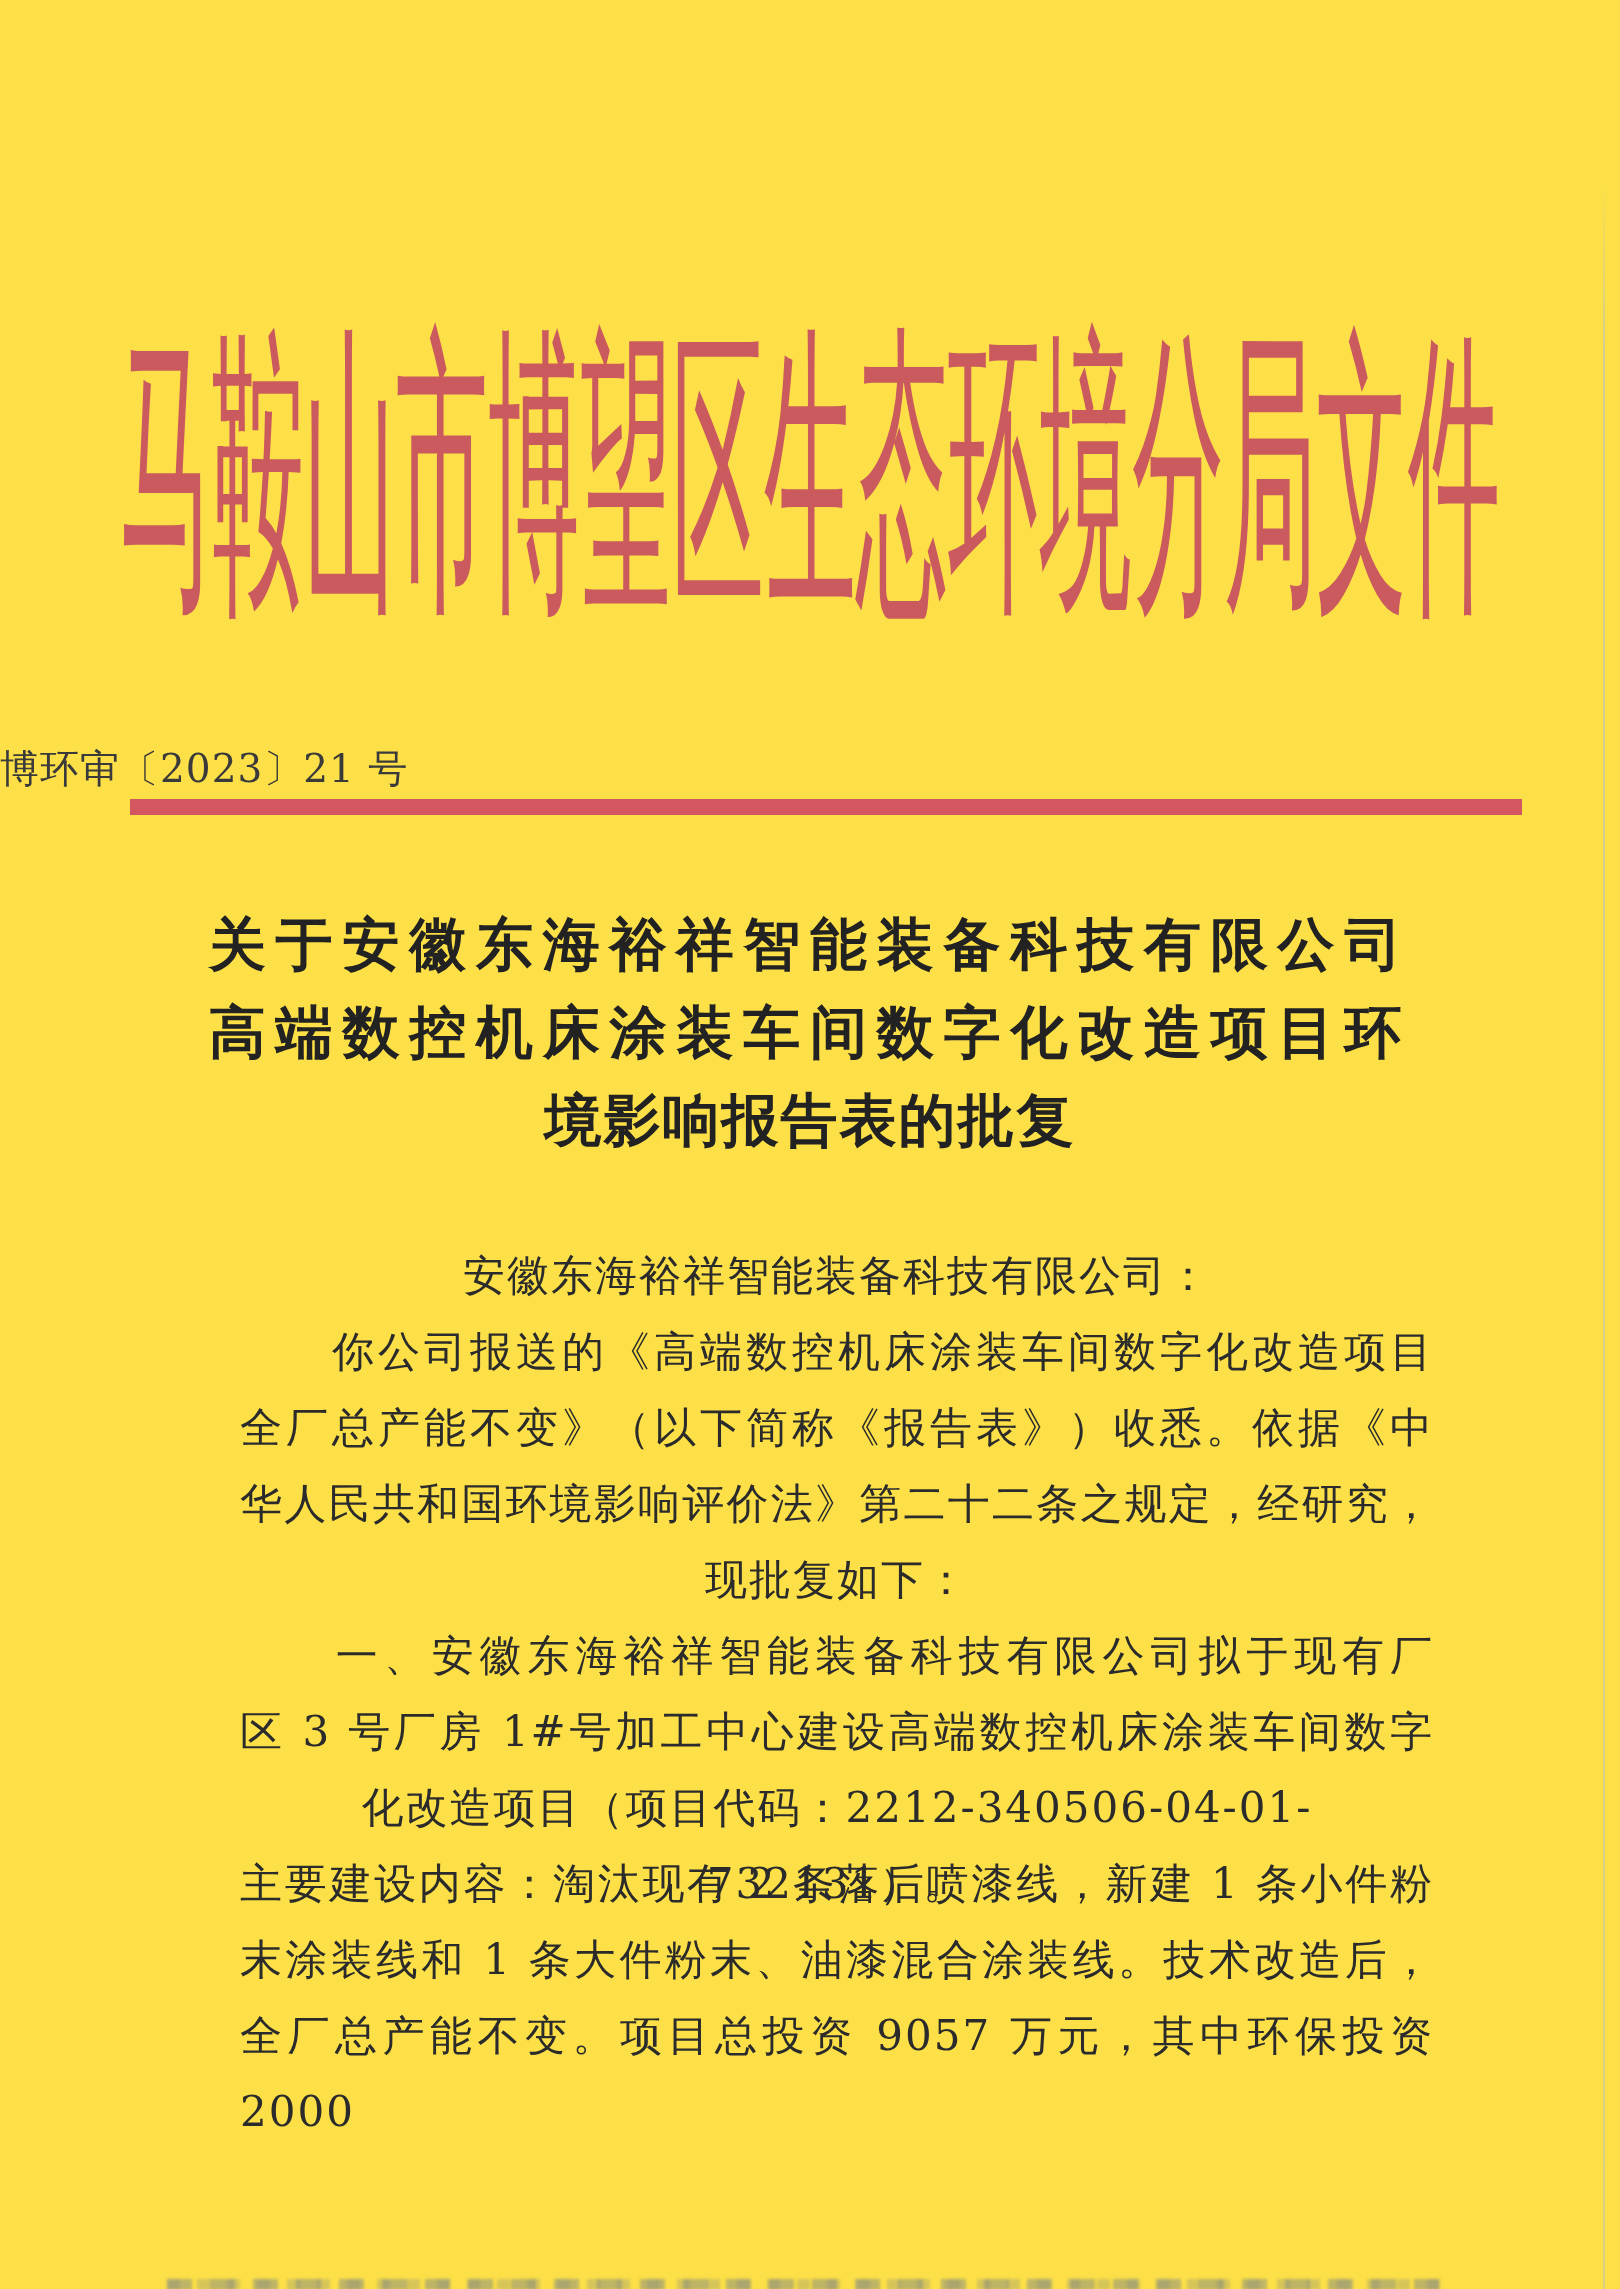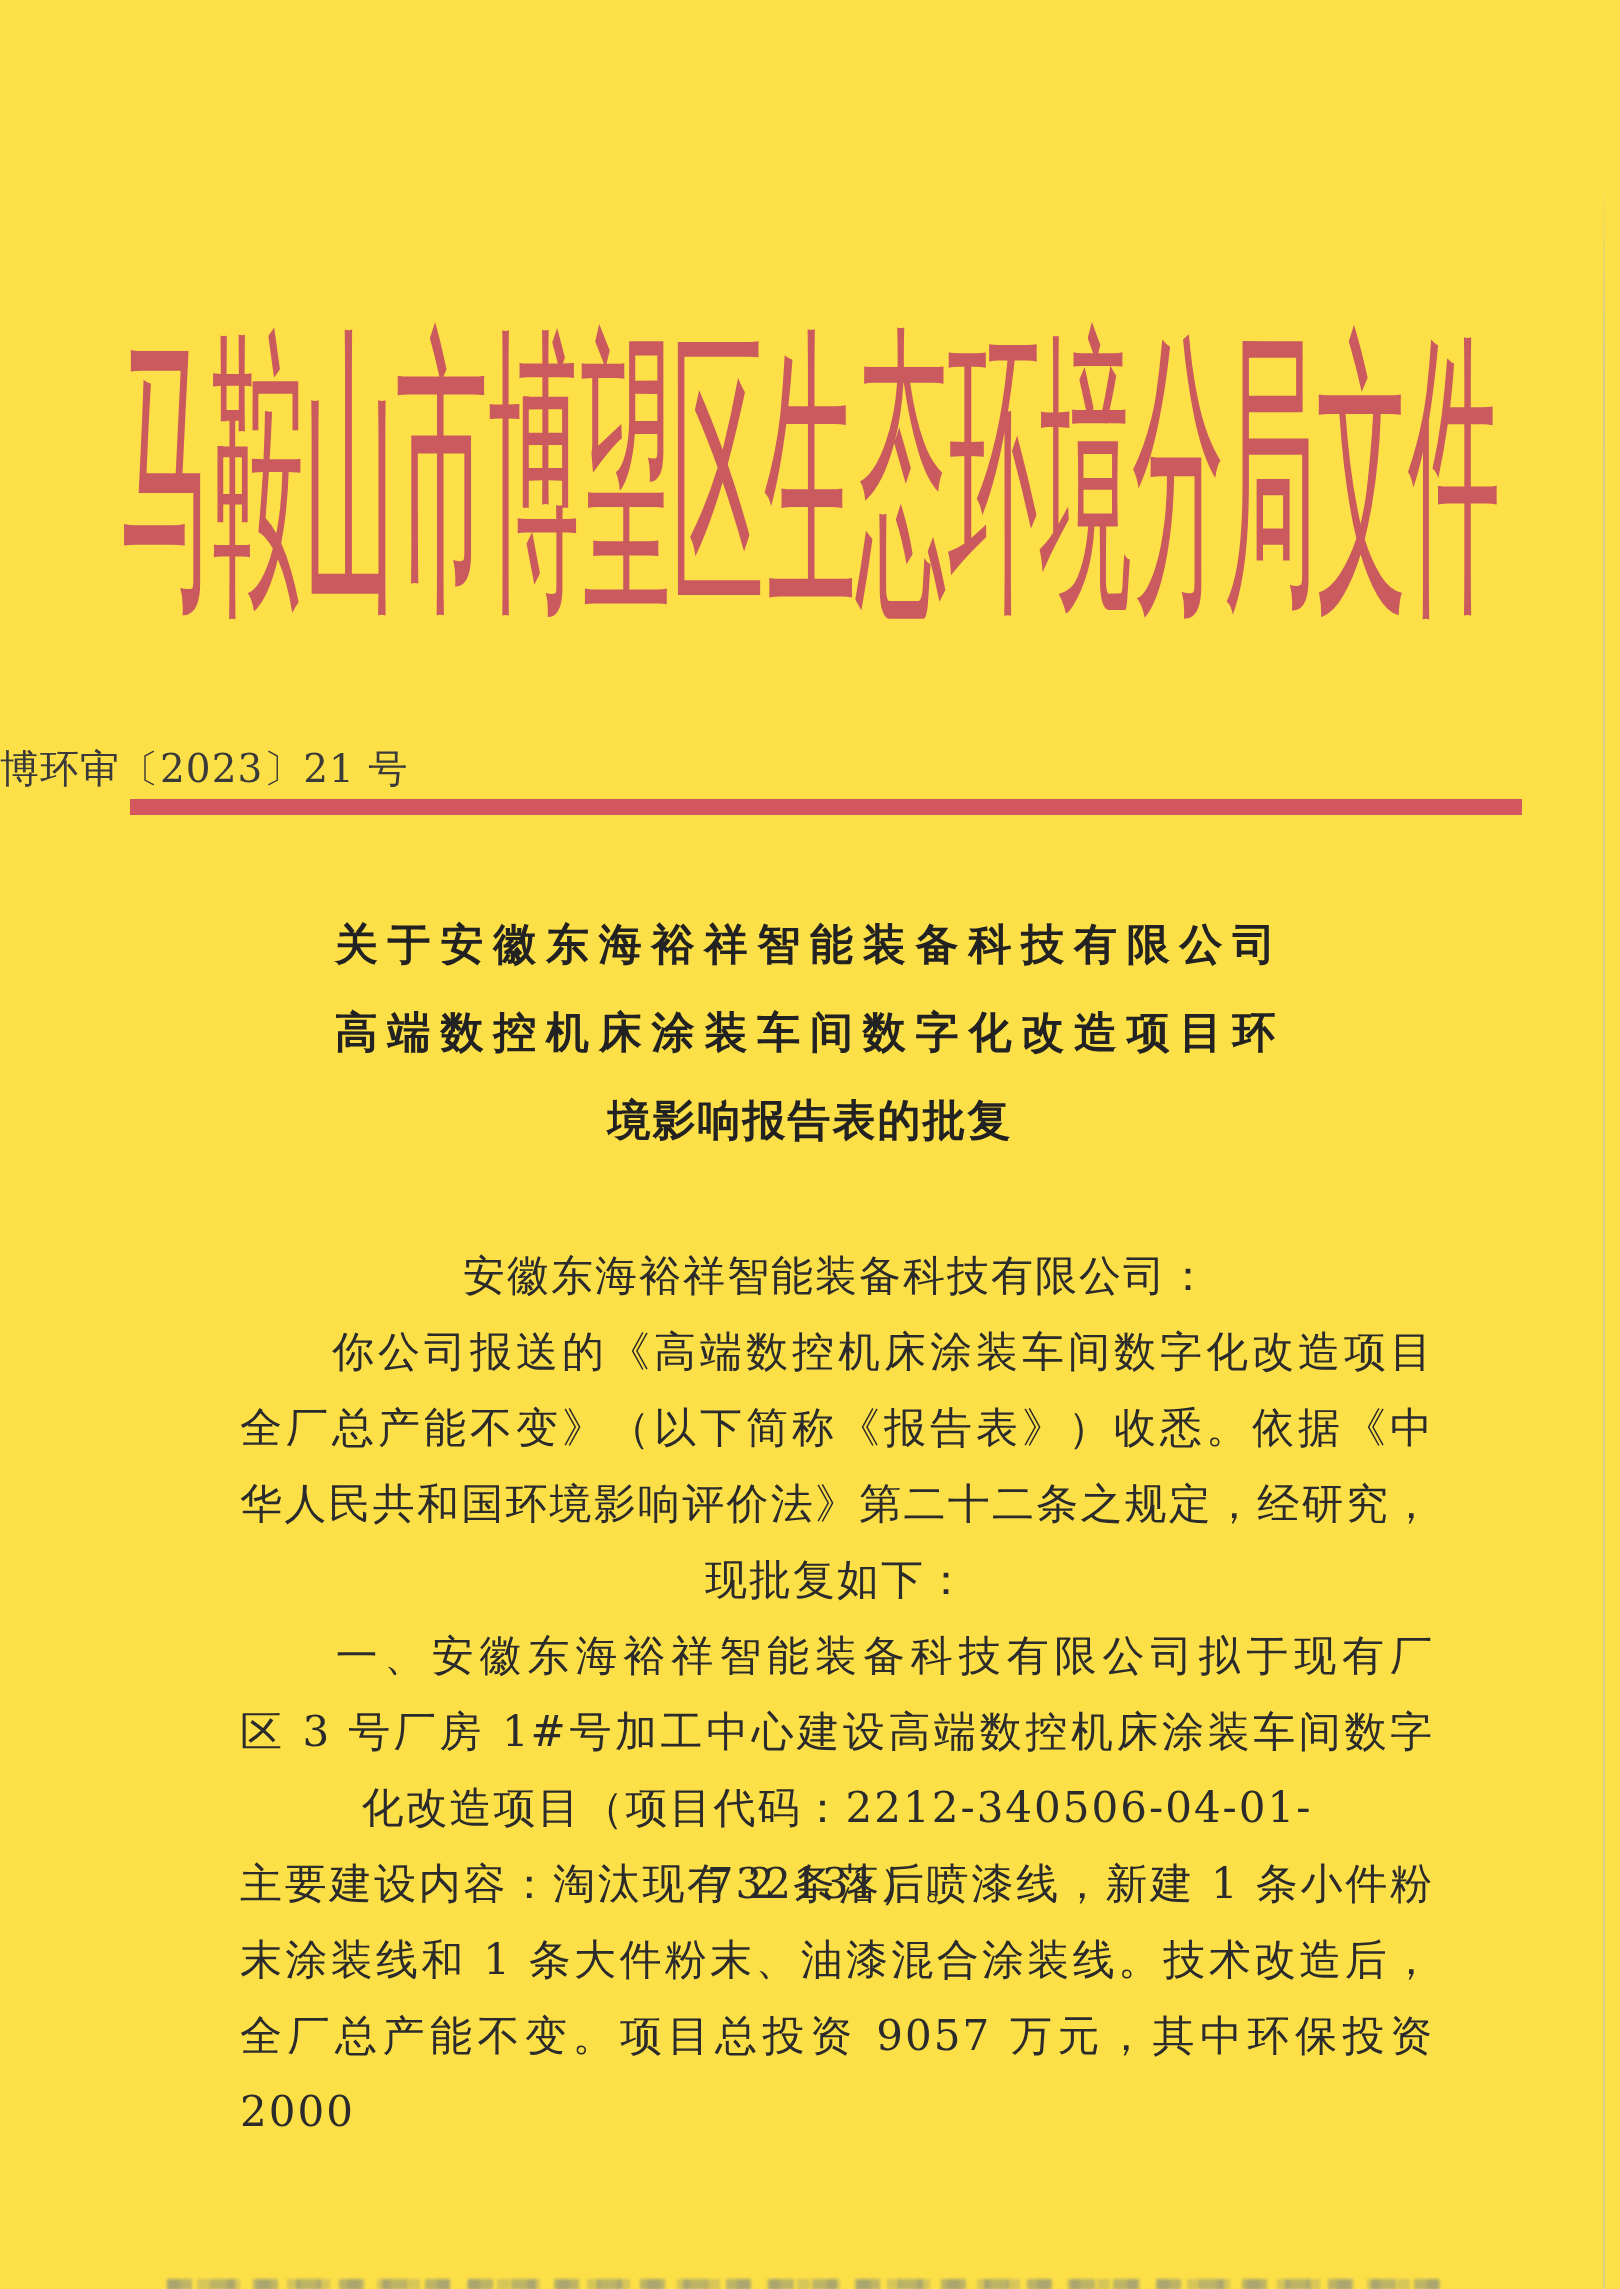--- a/index.html
+++ b/index.html
@@ -55,21 +55,21 @@
     background: #d4565e;
   }
 
   
   .doc-title {
     position: absolute;
     top: 900px;
     left: 0;
     width: 100%;
     text-align: center;
-    font-size: 43px;
+    font-size: 57px;
     line-height: 88px;
     font-weight: bold;
     color: #222222;
   }
   .title-line.wide { letter-spacing: 9.8px; }
   .title-line { letter-spacing: 2px; white-space: nowrap; }
 
   
   .body-text {
     position: absolute;

